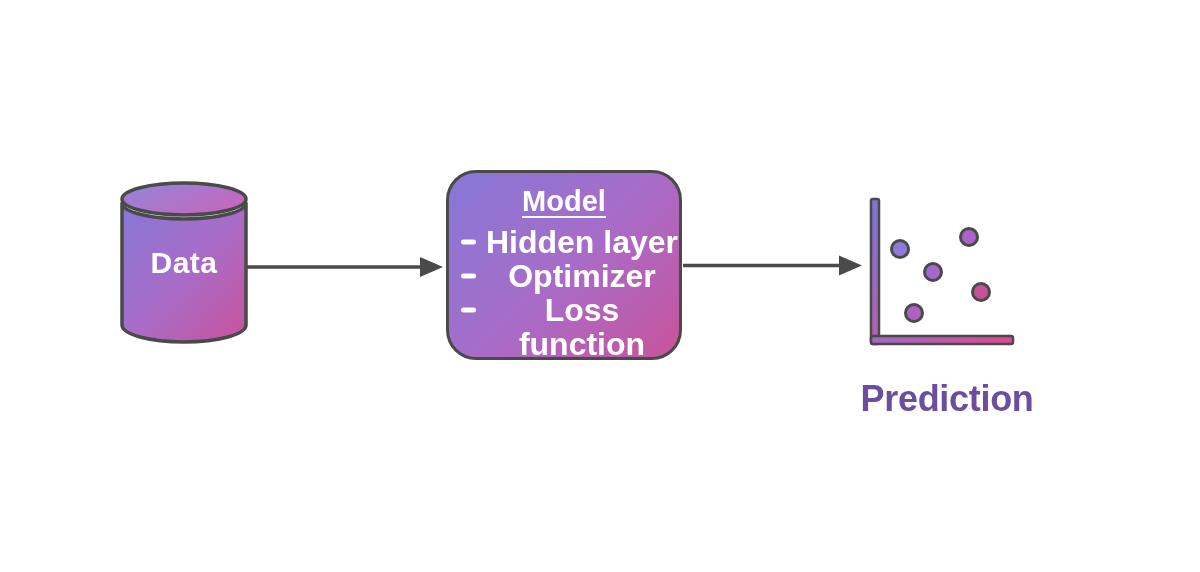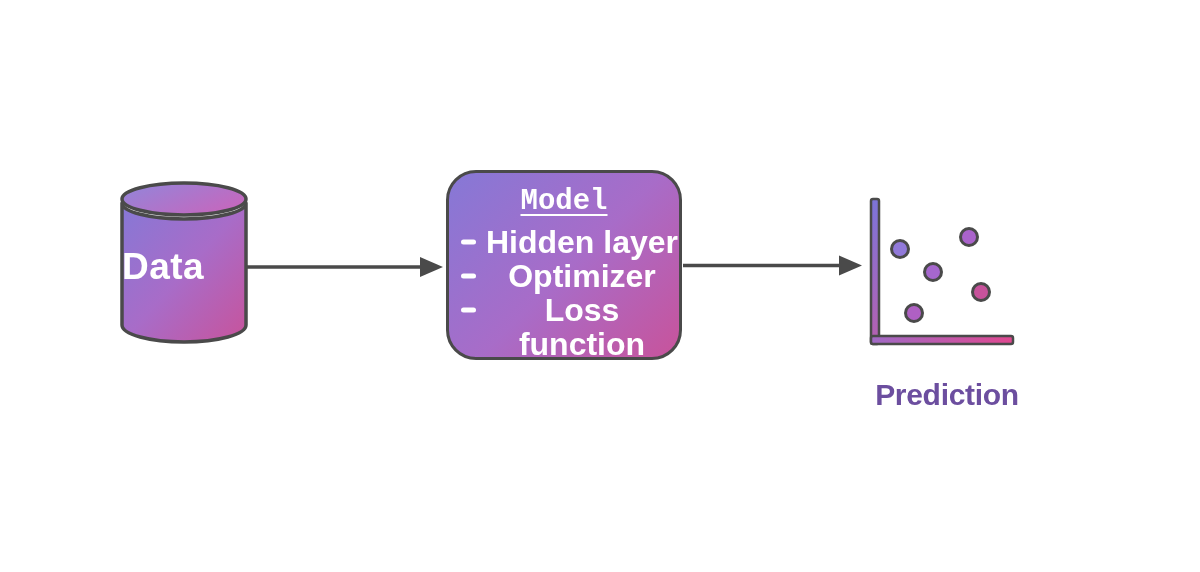--- a/index.html
+++ b/index.html
@@ -21,22 +21,23 @@
     top: 0;
     width: 1200px;
     height: 572px;
   }
   
   .data-label {
     position: absolute;
     left: 122px;
     top: 246px;
     width: 124px;
+    text-align: center;
     color: #ffffff;
-    font-size: 37px;
+    font-size: 30px;
     font-weight: 600;
     letter-spacing: 0.5px;
   }
   
   .model-box {
     position: absolute;
     left: 446px;
     top: 170px;
     width: 236px;
     height: 190px;
@@ -48,21 +49,20 @@
     padding-top: 12px;
   }
   .model-title {
     text-align: center;
     font-size: 29px;
     font-weight: 600;
     text-decoration: underline;
     text-decoration-thickness: 2px;
     text-underline-offset: 5px;
     margin-bottom: 7px;
-    font-family: Liberation Mono, monospace;
   }
   .model-item {
     position: relative;
     height: 34px;
     line-height: 34px;
     text-align: center;
     font-size: 32px;
     font-weight: 600;
     padding-left: 36px;
   }
@@ -77,21 +77,21 @@
     background: #ffffff;
   }
   
   .prediction-label {
     position: absolute;
     left: 857px;
     top: 378px;
     width: 180px;
     text-align: center;
     color: #6c4e9f;
-    font-size: 30px;
+    font-size: 36px;
     font-weight: 700;
     letter-spacing: -0.3px;
   }
 </style>
 </head>
 <body>
 
 <div class="canvas">
 
   <svg class="shapes-svg" viewBox="0 0 1200 572" xmlns="http://www.w3.org/2000/svg">

